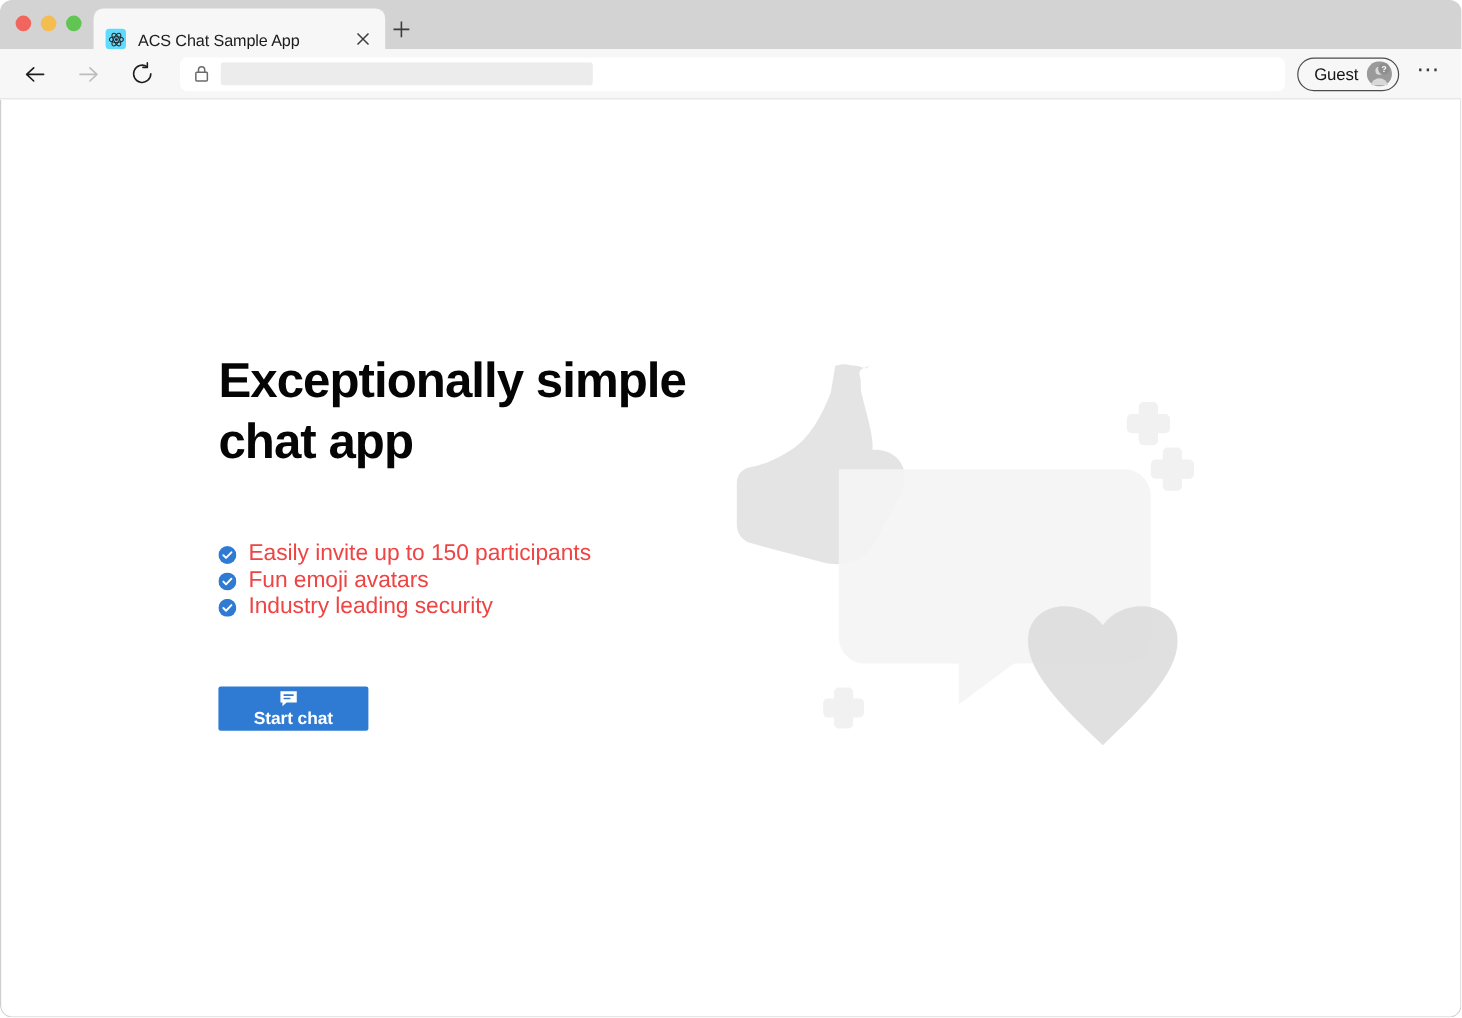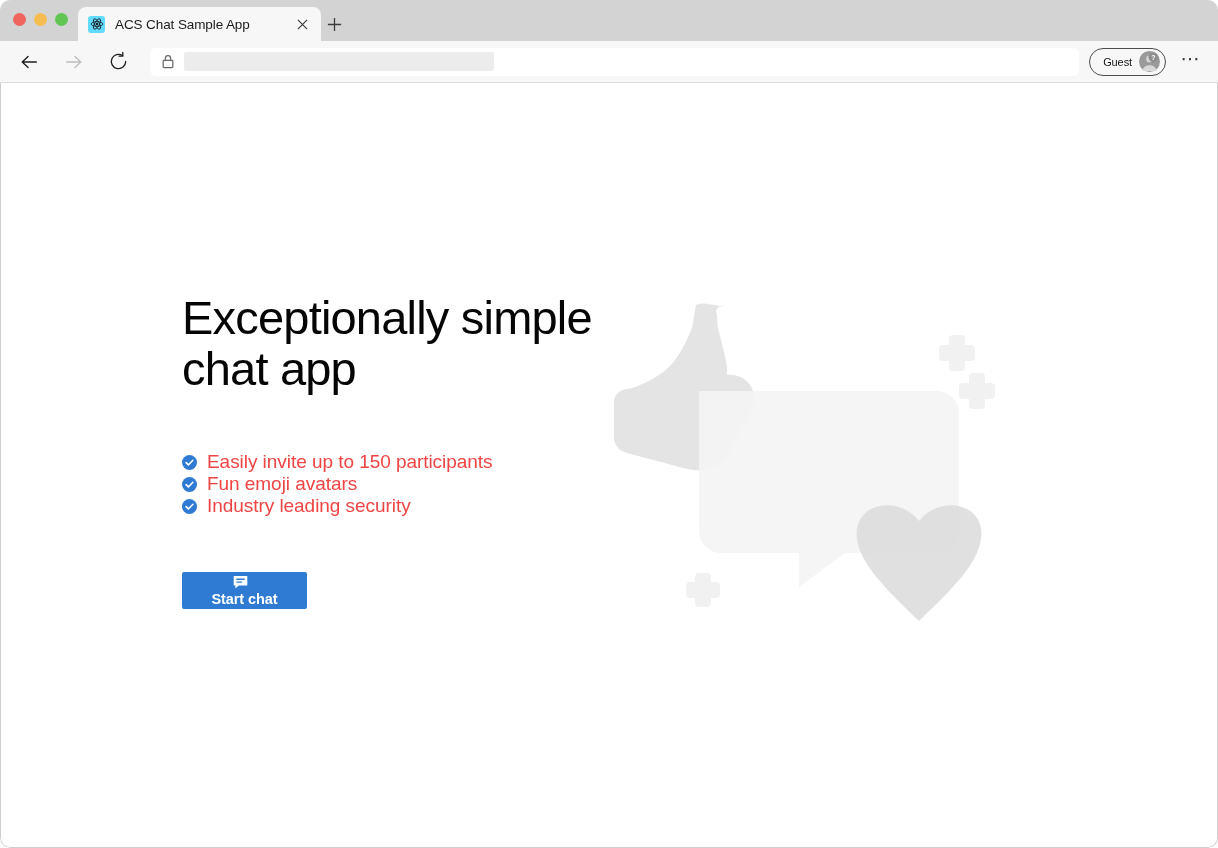--- a/index.html
+++ b/index.html
@@ -58,21 +58,21 @@
 
   .tab {
     position: absolute;
     left: 78px;
     top: 7px;
     width: 243px;
     height: 34px;
     background: #f7f7f7;
     border-radius: 8px 8px 0 0;
     display: flex;
-    align-items: center;
+    align-items: flex-end;
     padding: 0 10px;
     box-sizing: border-box;
   }
   .tab-favicon {
     width: 17px;
     height: 17px;
     border-radius: 3px;
     background: #61dafb;
     display: flex;
     align-items: center;
@@ -170,21 +170,21 @@
     margin-right: 10px;
     border: 1px solid #4c4c4c;
     border-radius: 14px;
     display: flex;
     align-items: center;
     padding: 0 5px 0 13px;
     box-sizing: border-box;
     background: #f7f7f7;
   }
   .guest-label {
-    font-size: 11px;
+    font-size: 14px;
     color: #151515;
     margin-right: 7px;
     letter-spacing: -0.1px;
   }
   .guest-avatar {
     width: 21px;
     height: 21px;
     flex: 0 0 auto;
   }
   .menu-dots {
@@ -216,22 +216,22 @@
     overflow: hidden;
   }
 
   .hero-text {
     position: absolute;
     left: 181px;
     top: 209px;
     width: 420px;
   }
   .hero-title {
-    font-size: 47px;
-    font-weight: normal;
+    font-size: 41px;
+    font-weight: bold;
     color: #050505;
     line-height: 51px;
     letter-spacing: -0.8px;
     margin: 0;
   }
 
   .feature-list {
     position: absolute;
     left: 181px;
     top: 368px;

